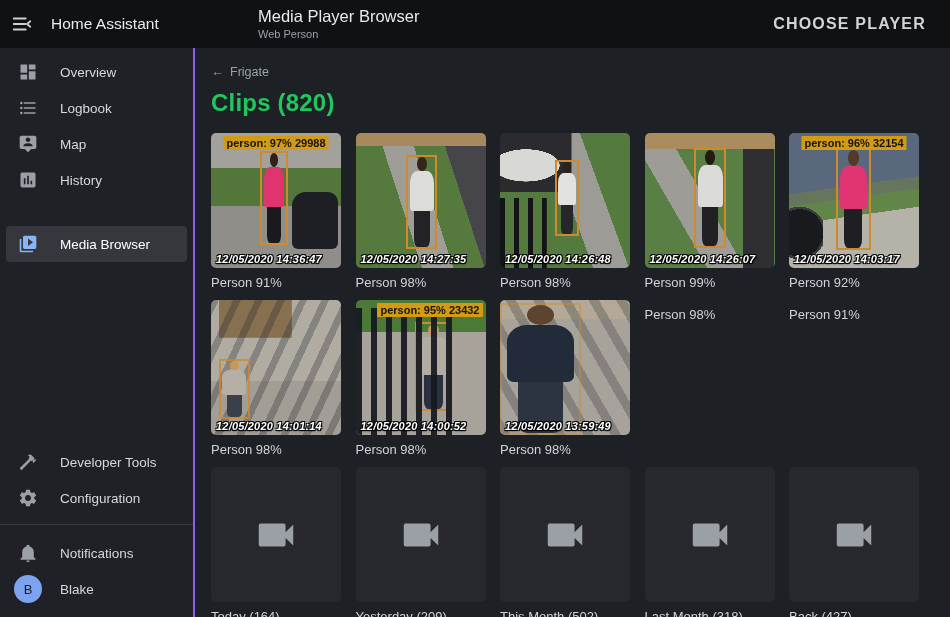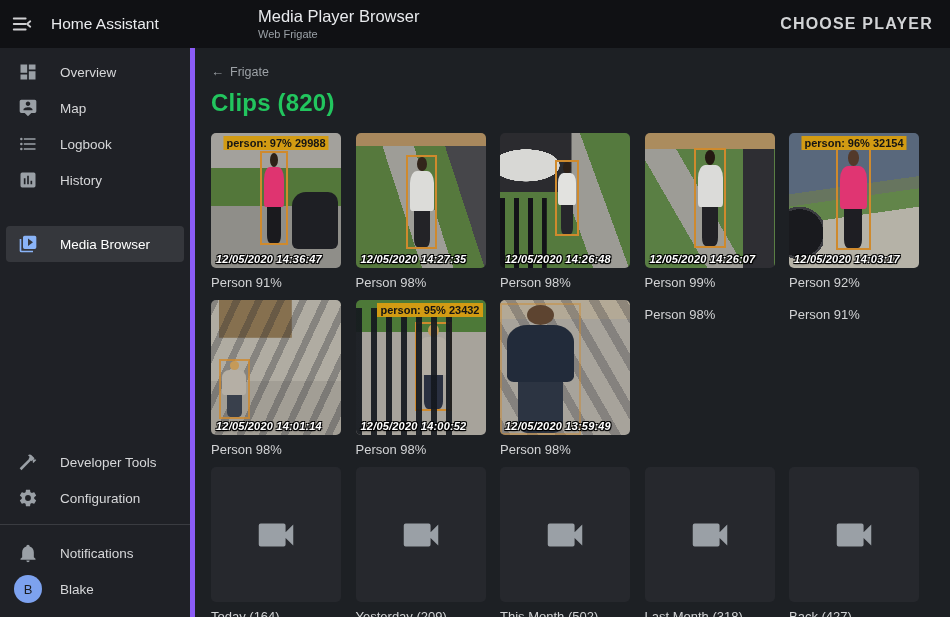--- a/index.html
+++ b/index.html
@@ -11,29 +11,29 @@
     display:grid;
     grid-template-rows:48px 1fr;
     grid-template-columns:195px 1fr;
   }
 
   
   .topbar { grid-column:1 / 3; background:#101114; display:flex; align-items:stretch; }
   .topbar-left { width:195px; flex:0 0 195px; display:flex; align-items:center; padding-left:6px;text-align:right; }
   .menu-toggle { background:none; border:none; cursor:pointer; width:32px; height:32px; display:flex; align-items:center; justify-content:center; }
   .app-title { font-size:15.5px; font-weight:500; color:#e8eaed; margin-left:13px; }
-  .topbar-main { flex:1; display:flex; align-items:center; padding-left:63px; padding-right:15px;gap:48px; }
+  .topbar-main { flex:1; display:flex; align-items:center; padding-left:63px; padding-right:22px;gap:48px; }
   .page-title-block { display:flex; flex-direction:column; justify-content:center; }
   .page-title { font-size:16.5px; font-weight:400; color:#e8eaed; line-height:1.2; }
   .page-subtitle { font-size:11px; color:#9aa0a6; line-height:1.3; }
   .choose-player { margin-left:auto; background:none; border:none; color:#d2d4d6; font-family:inherit;
     font-size:16px; font-weight:600; letter-spacing:1.2px; cursor:pointer; padding:8px 2px; }
 
   
-  .sidebar { background:#1f2126; display:flex; flex-direction:column; padding:6px 0 10px; border-right:5px solid #8b5cf6; }
+  .sidebar { background:#1f2126; display:flex; flex-direction:column; padding:6px 0 10px; border-right:2px solid #8b5cf6; }
   .side-item { height:36px; margin:0 6px; border-radius:4px; display:flex; align-items:center; padding-left:12px; cursor:pointer; }
   .side-item .ic { width:20px; height:20px; flex:0 0 20px; display:flex; align-items:center; justify-content:center; }
   .side-item .ic svg { width:20px; height:20px; fill:#9aa0a6; }
   .side-item .lbl { margin-left:22px; font-size:13.5px; font-weight:500; color:#d6d7d9; white-space:nowrap; }
   .side-item.selected { background:rgba(255,255,255,0.10);margin-top:28px; }
   .side-item.selected .ic svg { fill:#8ab4f8; }
   .side-item.selected .lbl { color:#fff; }
   .side-spacer { flex:1; }
   .side-divider { height:1px; background:#3a3c41; margin:8px 0 10px; }
   .avatar { width:28px; height:28px; border-radius:50%; background:#7da2ef; color:#1b1d21; font-size:13px; font-weight:500;
@@ -134,50 +134,50 @@
       <svg width="22" height="22" viewBox="0 0 24 24">
         <path d="M3 6h13M3 12h13M3 18h13" stroke="#cfd0d2" stroke-width="2" fill="none" stroke-linecap="round"></path>
         <path d="M21 9l-3.5 3 3.5 3" stroke="#cfd0d2" stroke-width="2" fill="none" stroke-linecap="round" stroke-linejoin="round"></path>
       </svg>
     </button>
     <span class="app-title">Home Assistant</span>
   </div>
   <div class="topbar-main">
     <div class="page-title-block">
       <span class="page-title">Media Player Browser</span>
-      <span class="page-subtitle">Web Frigate</span>
+      <span class="page-subtitle">Web Person</span>
     </div>
     <button class="choose-player">CHOOSE PLAYER</button>
   </div>
 </header>
 
 <nav class="sidebar">
   <div class="side-item">
     <span class="ic">
       <svg viewBox="0 0 24 24">
           <path d="M13,3V9H21V3M13,21H21V11H13M3,21H11V15H3M3,13H11V3H3V13Z"></path>
         </svg>
     </span>
     <span class="lbl">Overview</span>
   </div>
   <div class="side-item">
     <span class="ic">
       <svg viewBox="0 0 24 24">
+          <path d="M7,5H21V7H7V5M7,13V11H21V13H7M4,4.5A1.5,1.5 0 0,1 5.5,6A1.5,1.5 0 0,1 4,7.5A1.5,1.5 0 0,1 2.5,6A1.5,1.5 0 0,1 4,4.5M4,10.5A1.5,1.5 0 0,1 5.5,12A1.5,1.5 0 0,1 4,13.5A1.5,1.5 0 0,1 2.5,12A1.5,1.5 0 0,1 4,10.5M7,19V17H21V19H7M4,16.5A1.5,1.5 0 0,1 5.5,18A1.5,1.5 0 0,1 4,19.5A1.5,1.5 0 0,1 2.5,18A1.5,1.5 0 0,1 4,16.5Z"></path>
+        </svg>
+    </span>
+    <span class="lbl">Logbook</span>
+  </div>
+  <div class="side-item">
+    <span class="ic">
+      <svg viewBox="0 0 24 24">
           <path d="M20,2H4A2,2 0 0,0 2,4V16A2,2 0 0,0 4,18H8L12,22L16,18H20A2,2 0 0,0 22,16V4A2,2 0 0,0 20,2M12,4.3C13.5,4.3 14.7,5.5 14.7,7C14.7,8.5 13.5,9.7 12,9.7C10.5,9.7 9.3,8.5 9.3,7C9.3,5.5 10.5,4.3 12,4.3M17.4,14.6H6.6V13.8C6.6,12 10.2,11 12,11C13.8,11 17.4,12 17.4,13.8V14.6Z"></path>
         </svg>
     </span>
     <span class="lbl">Map</span>
-  </div>
-  <div class="side-item">
-    <span class="ic">
-      <svg viewBox="0 0 24 24">
-          <path d="M7,5H21V7H7V5M7,13V11H21V13H7M4,4.5A1.5,1.5 0 0,1 5.5,6A1.5,1.5 0 0,1 4,7.5A1.5,1.5 0 0,1 2.5,6A1.5,1.5 0 0,1 4,4.5M4,10.5A1.5,1.5 0 0,1 5.5,12A1.5,1.5 0 0,1 4,13.5A1.5,1.5 0 0,1 2.5,12A1.5,1.5 0 0,1 4,10.5M7,19V17H21V19H7M4,16.5A1.5,1.5 0 0,1 5.5,18A1.5,1.5 0 0,1 4,19.5A1.5,1.5 0 0,1 2.5,18A1.5,1.5 0 0,1 4,16.5Z"></path>
-        </svg>
-    </span>
-    <span class="lbl">Logbook</span>
   </div>
   <div class="side-item">
     <span class="ic">
       <svg viewBox="0 0 24 24">
           <path d="M19,3H5A2,2 0 0,0 3,5V19A2,2 0 0,0 5,21H19A2,2 0 0,0 21,19V5A2,2 0 0,0 19,3M9,17H7V10H9V17M13,17H11V7H13V17M17,17H15V13H17V17Z"></path>
         </svg>
     </span>
     <span class="lbl">History</span>
   </div>
   <div class="side-item selected">

